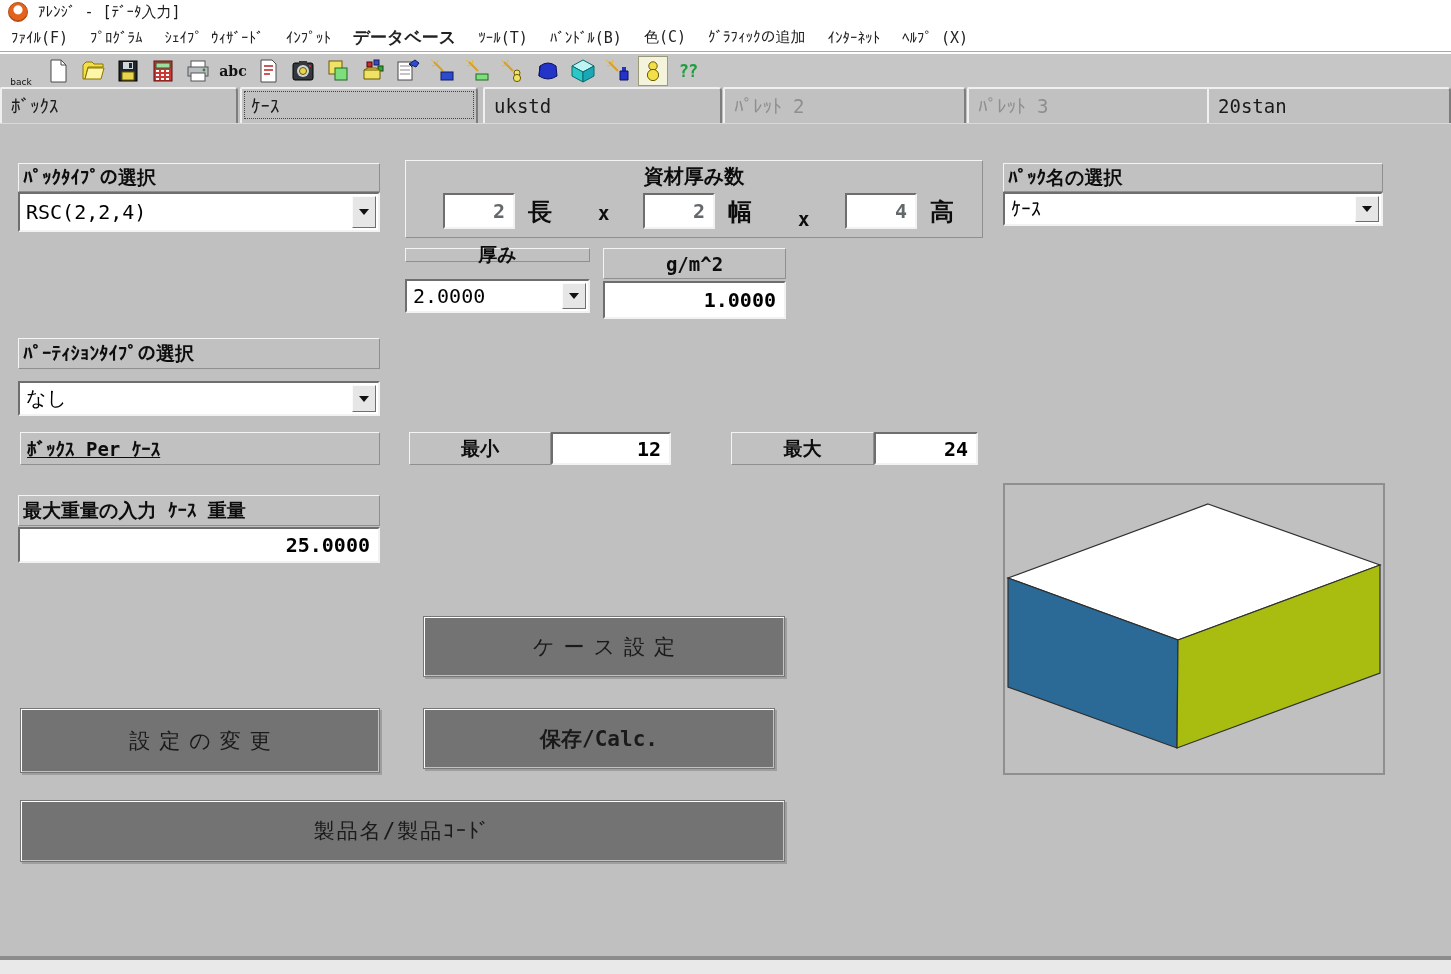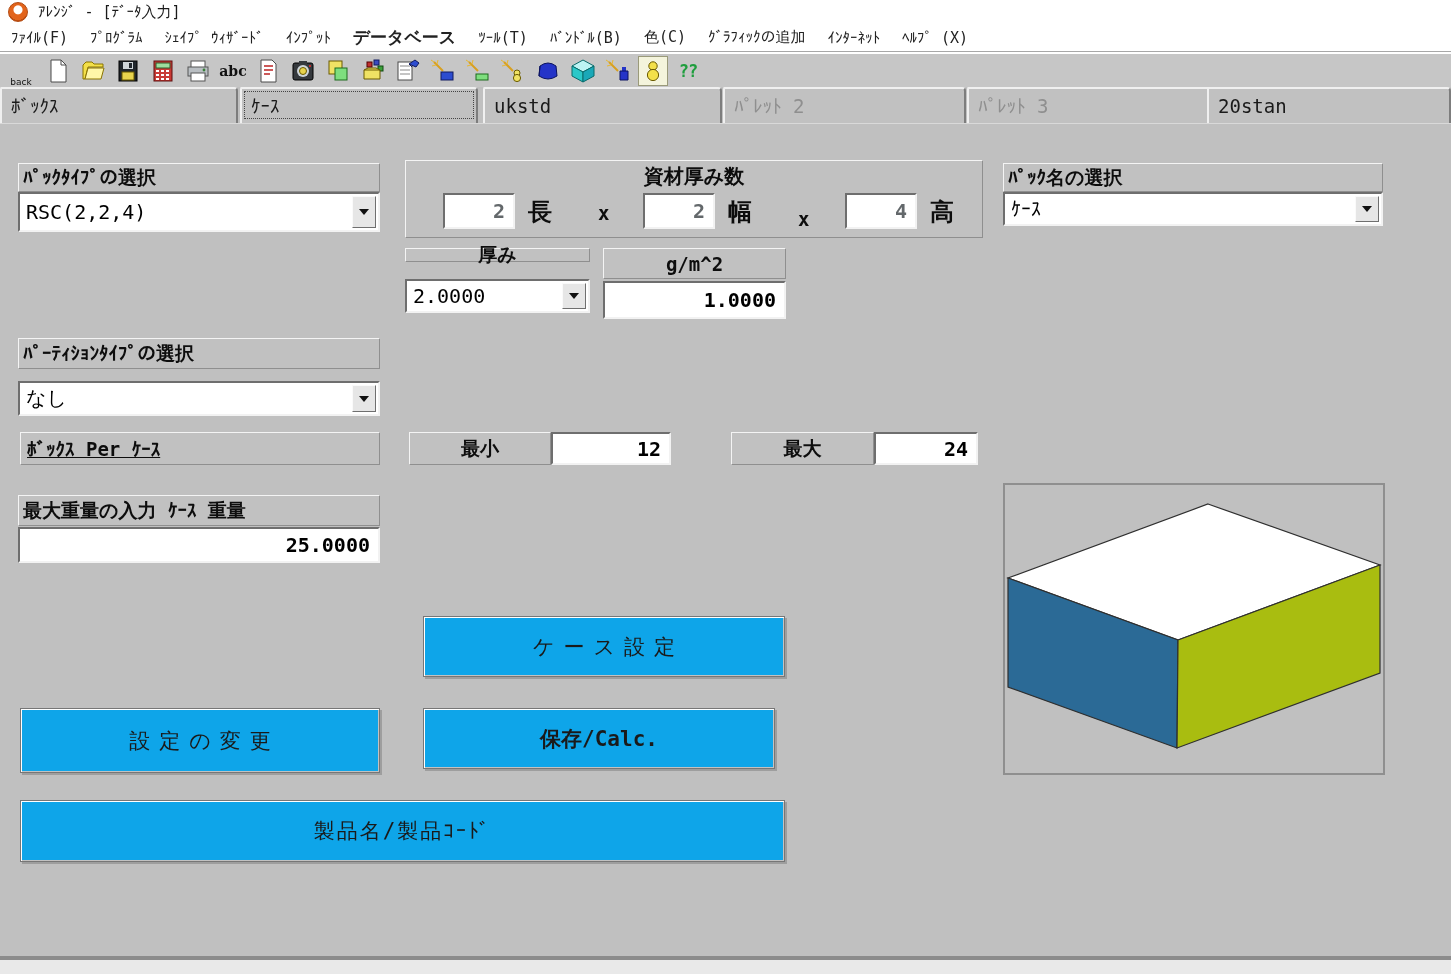--- a/index.html
+++ b/index.html
@@ -53,21 +53,21 @@
            border:2px solid; border-color:#6e6e6e #f2f2f2 #f2f2f2 #6e6e6e;
            display:flex; align-items:center; font-size:20px; }
   .field.num { justify-content:flex-end; padding-right:8px; font-weight:bold; color:#000; }
   .field.num.dim { color:#63686b; }
   .field.text { padding-left:6px; color:#000; }
   .combo-btn { position:absolute; right:2px; top:2px; bottom:2px; width:24px; background:#e6e6e6;
                border:1px solid; border-color:#fafafa #6f6f6f #6f6f6f #fafafa;
                display:flex; align-items:center; justify-content:center; cursor:pointer; }
   .combo-btn::after { content:""; width:0; height:0; border:5px solid transparent;
                       border-top:6px solid #111; margin-top:5px; }
-  .btn { position:absolute; background:#0ea5e9; border:1px solid #767676;
+  .btn { position:absolute; background:#737373; border:1px solid #767676;
          box-shadow:inset 1px 1px 0 #ffffff, inset -1px -1px 0 #c2c2c2, 2px 2px 0 #9e9e9e;
          display:flex; align-items:center; justify-content:center;
          font-size:21px; color:#1a1a1a; cursor:pointer; }
   .btn.spaced { letter-spacing:9px; text-indent:9px; }
   .unit { position:absolute; font-weight:bold; font-size:24px; color:#0d0d0d; }
   .sep { position:absolute; font-weight:bold; font-size:19px; color:#0d0d0d; }
   #graphic-panel { position:absolute; left:1003px; top:483px; width:382px; height:292px;
                    border:2px solid #8f8f8f; background:#c0c0c0; }
   #bottom-edge { position:absolute; left:0; top:956px; width:1451px; height:18px;
                  background:linear-gradient(#8c8c8c 0 4px, #e9e9e9 4px); }

